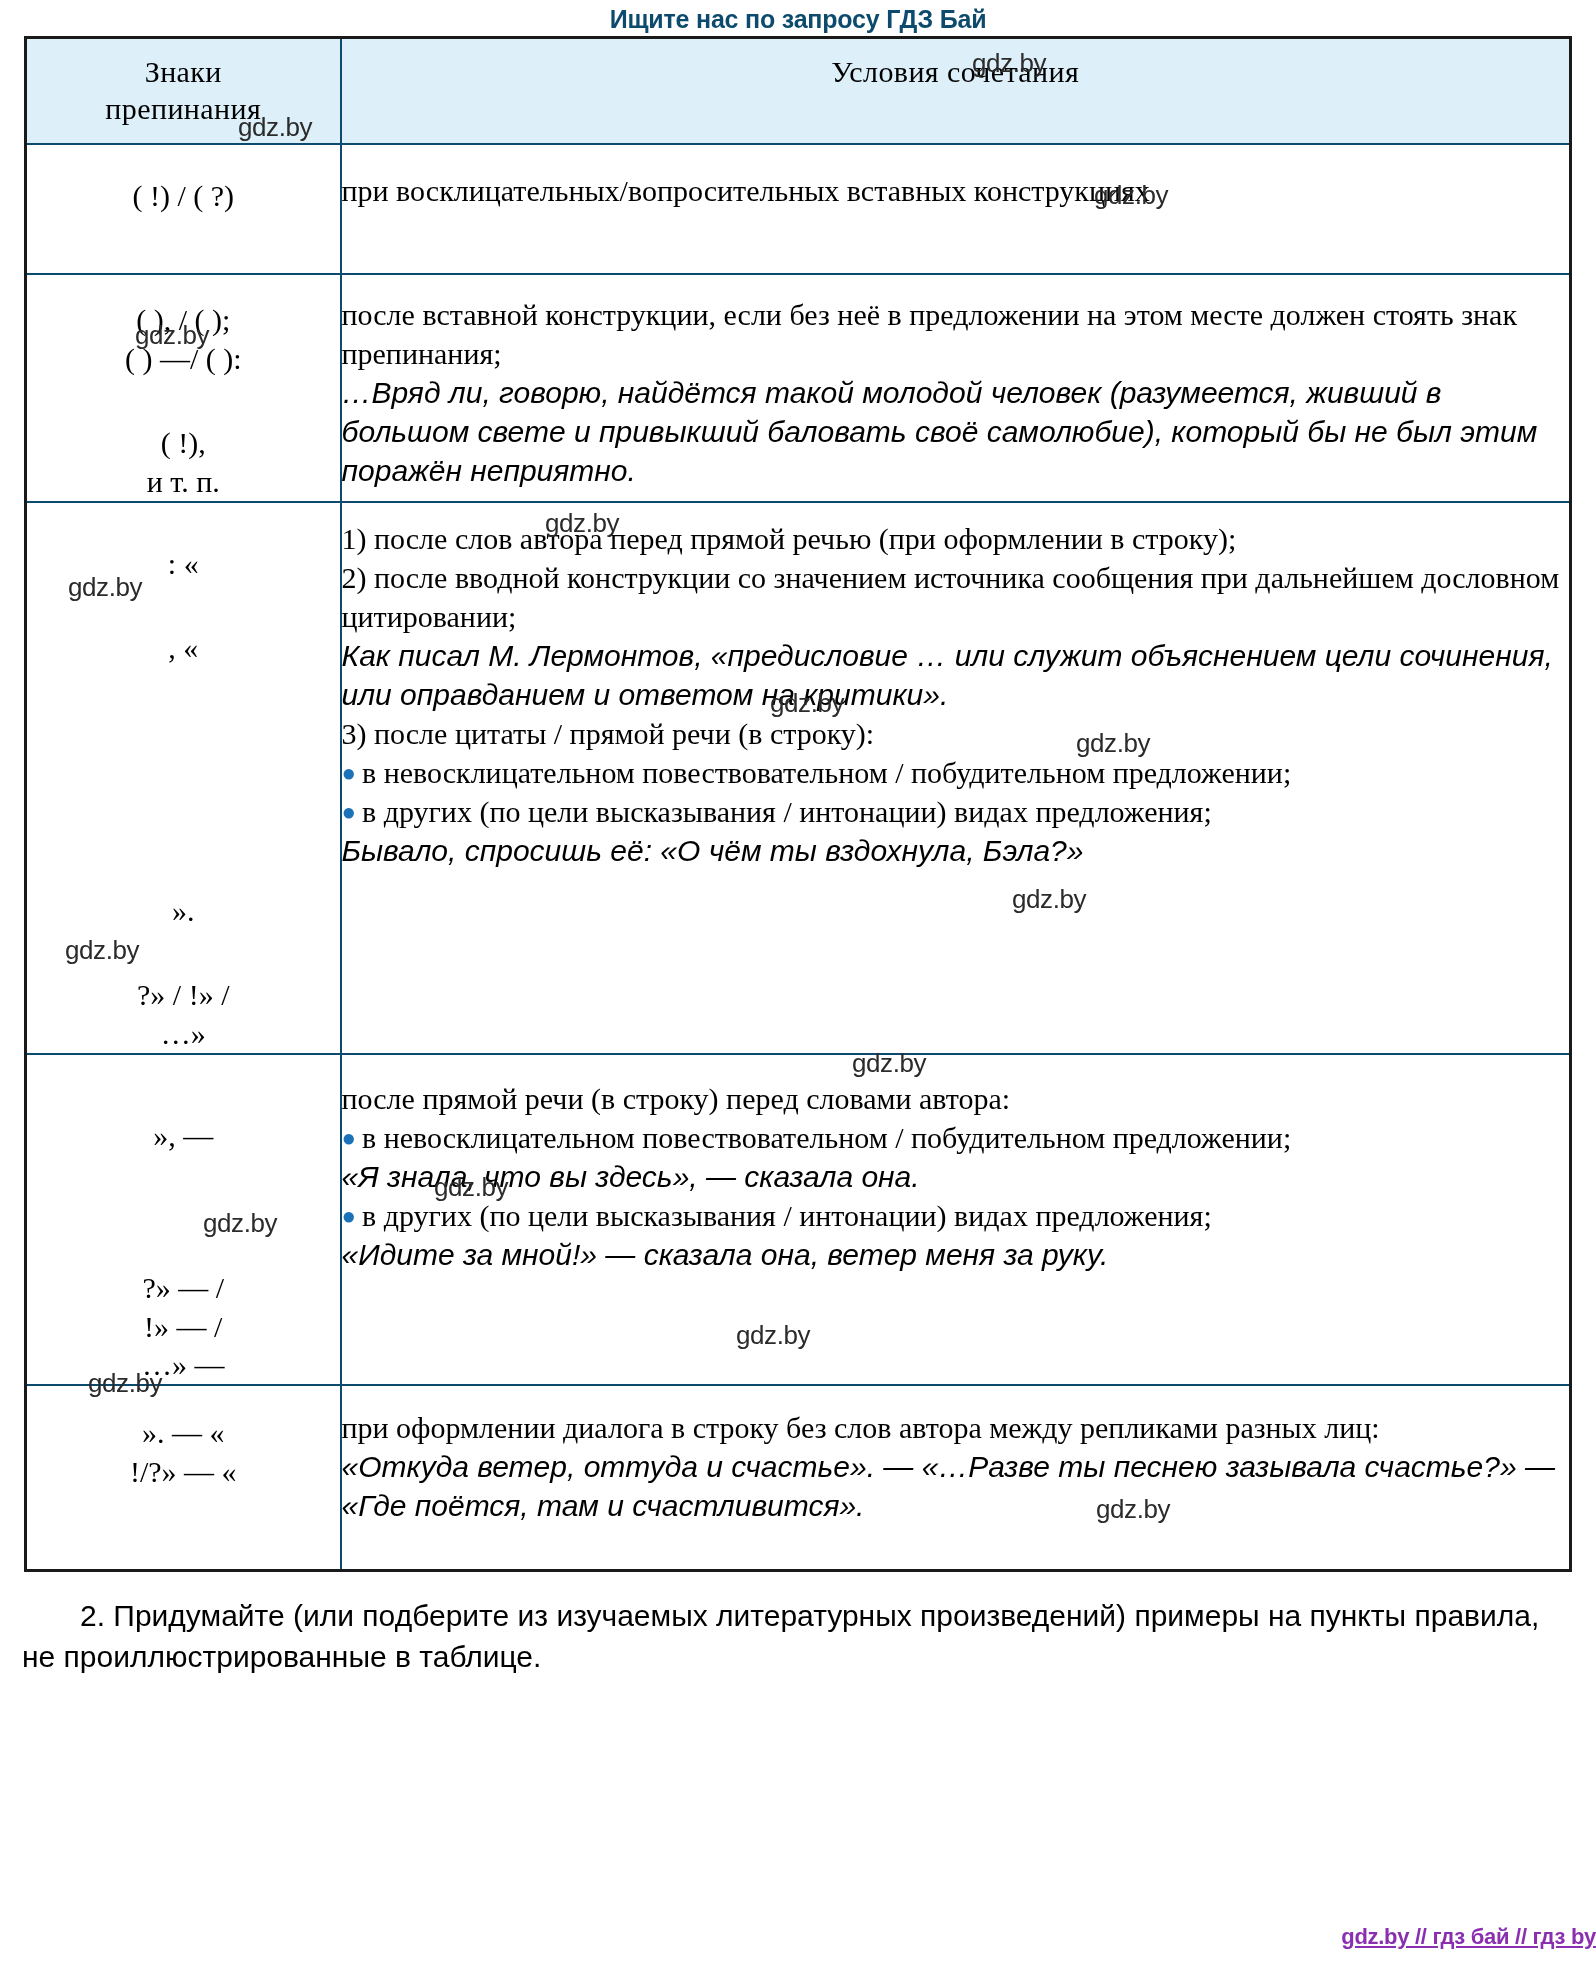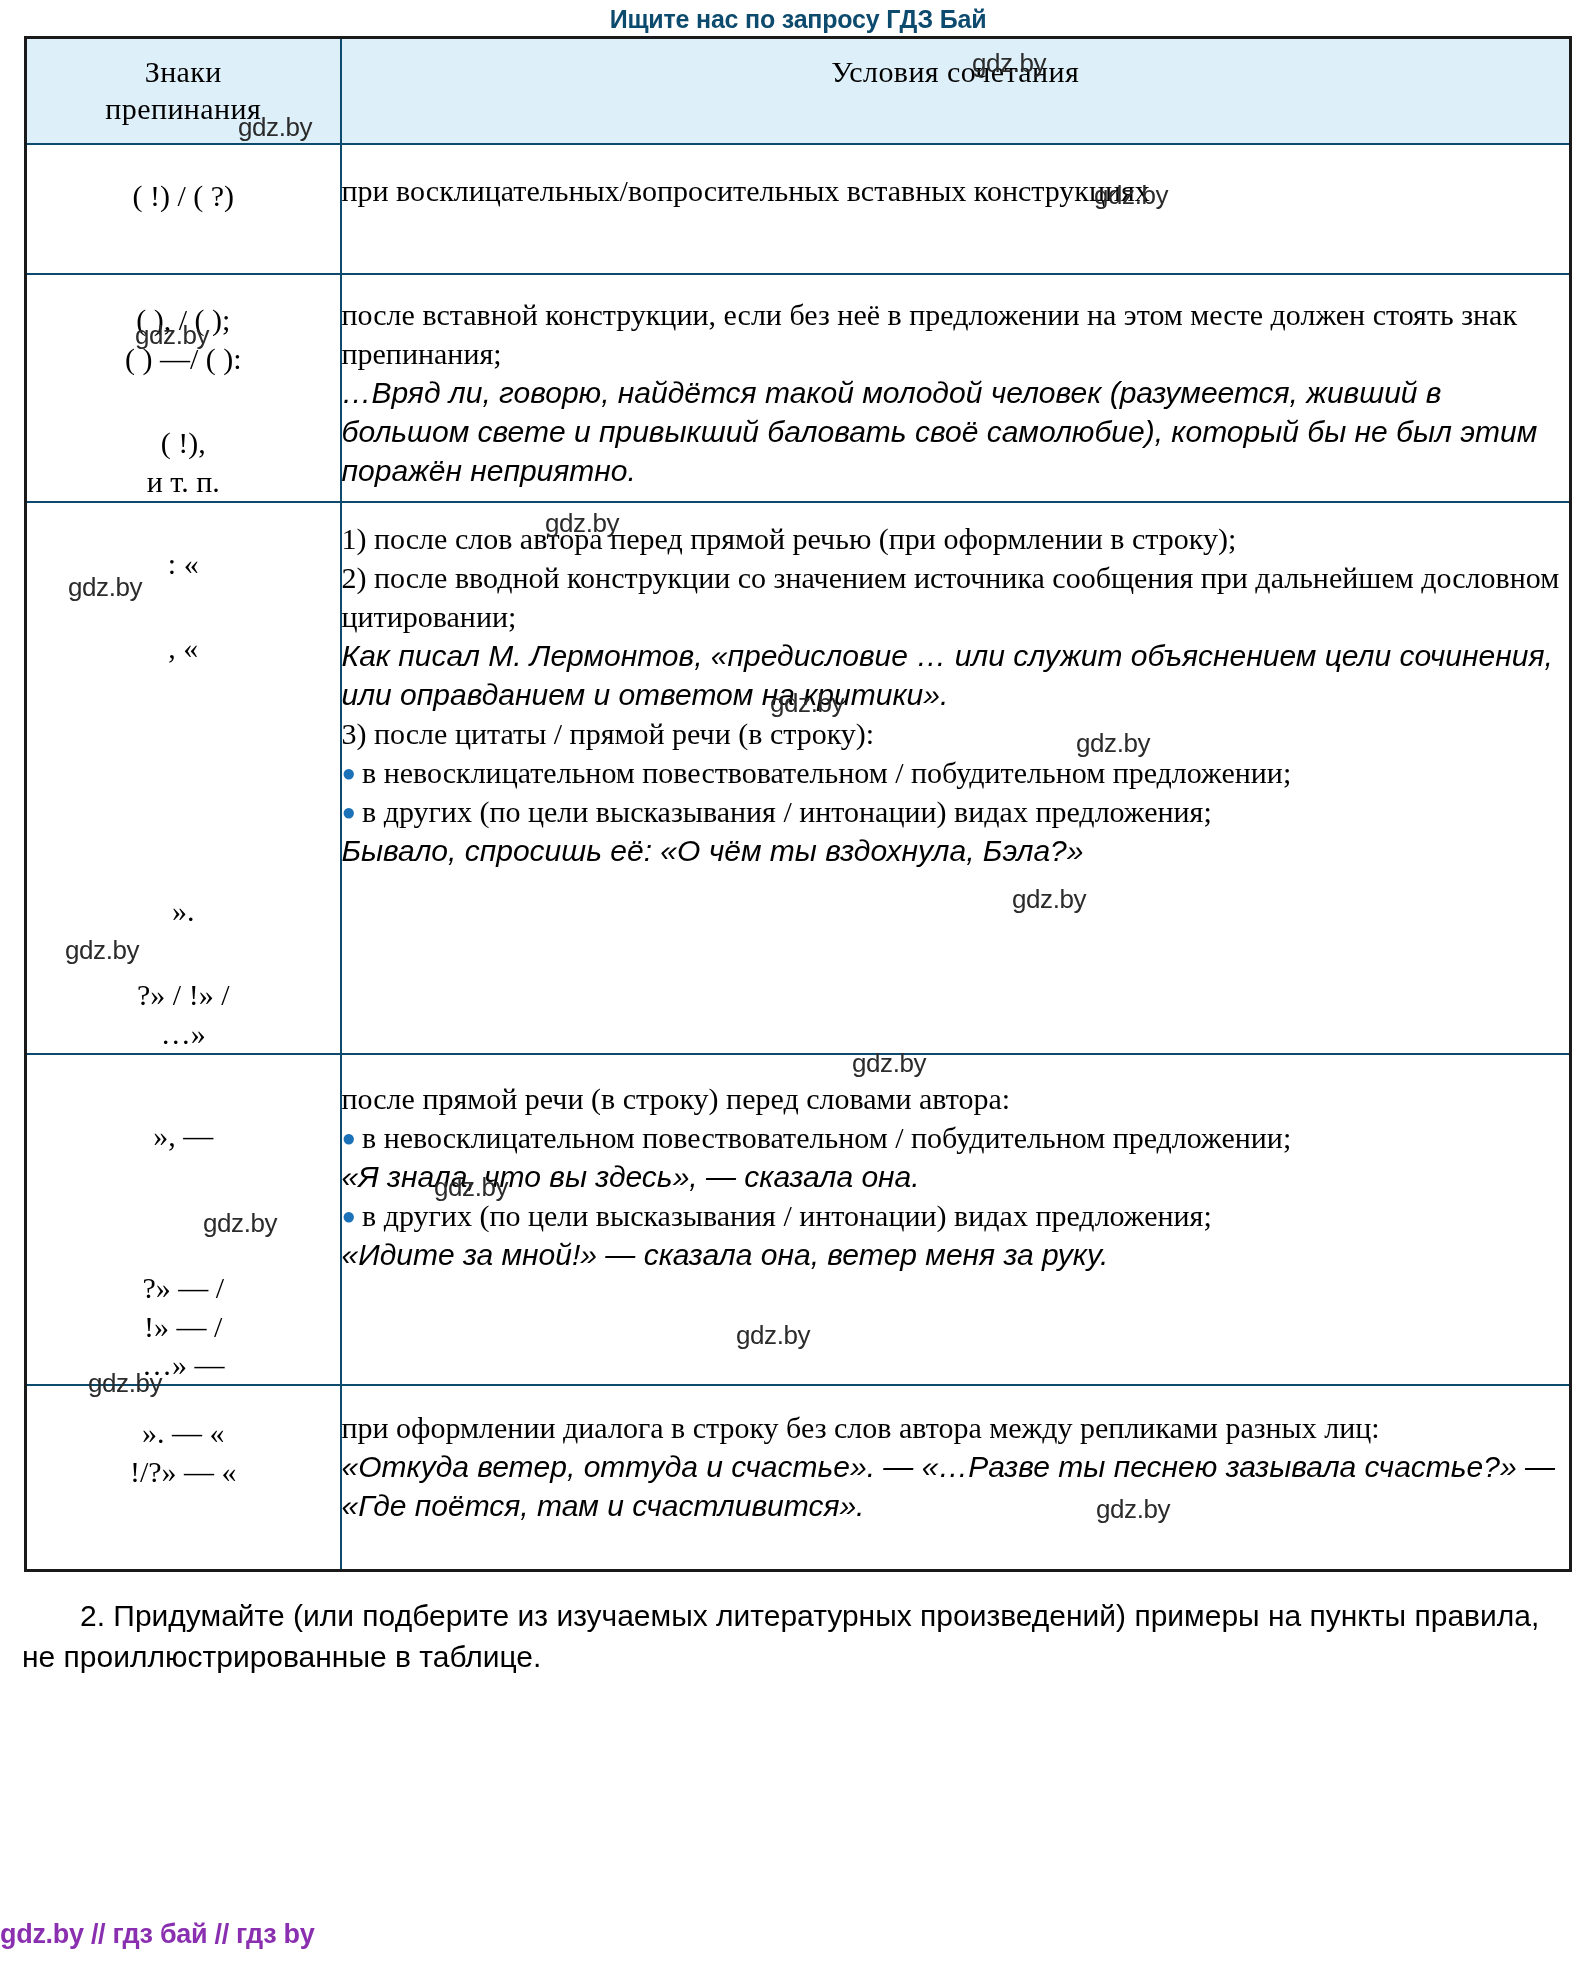--- a/index.html
+++ b/index.html
@@ -110,26 +110,27 @@
     text-align: left;
   }
   .task-para .indent { display: inline-block; width: 58px; }
 
   
   .footer-links {
     position: absolute;
     left: 0;
     right: 0;
     bottom: 14px;
-    text-align: left;
-    font-family: "Liberation Sans", sans-serif;
-    font-size: 27px;
+    text-align: right;
+    font-family: "Liberation Sans", sans-serif;
+    font-size: 22px;
     font-weight: 700;
     color: #8a2fb0;
     letter-spacing: -0.3px;
+    text-decoration: underline;
   }
 
   
   .wm {
     position: absolute;
     font-family: "Liberation Sans", sans-serif;
     font-size: 26px;
     color: #2b2b2b;
     white-space: nowrap;
     pointer-events: none;

